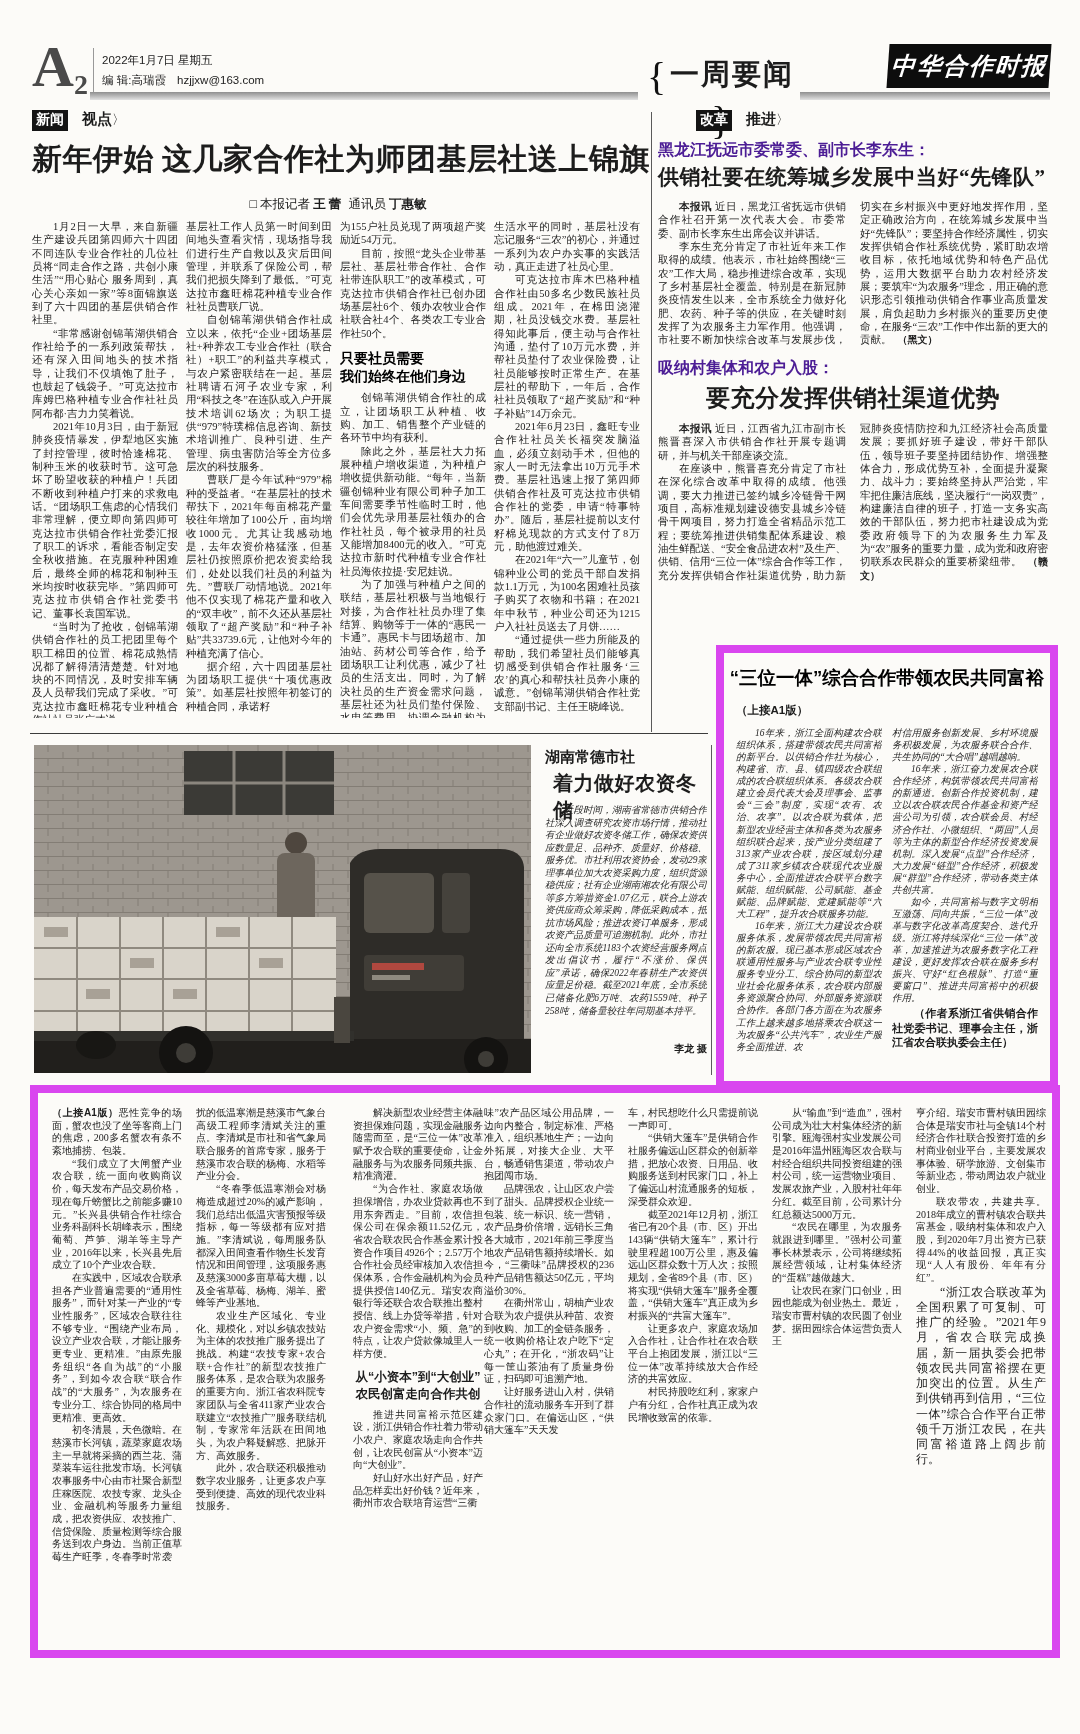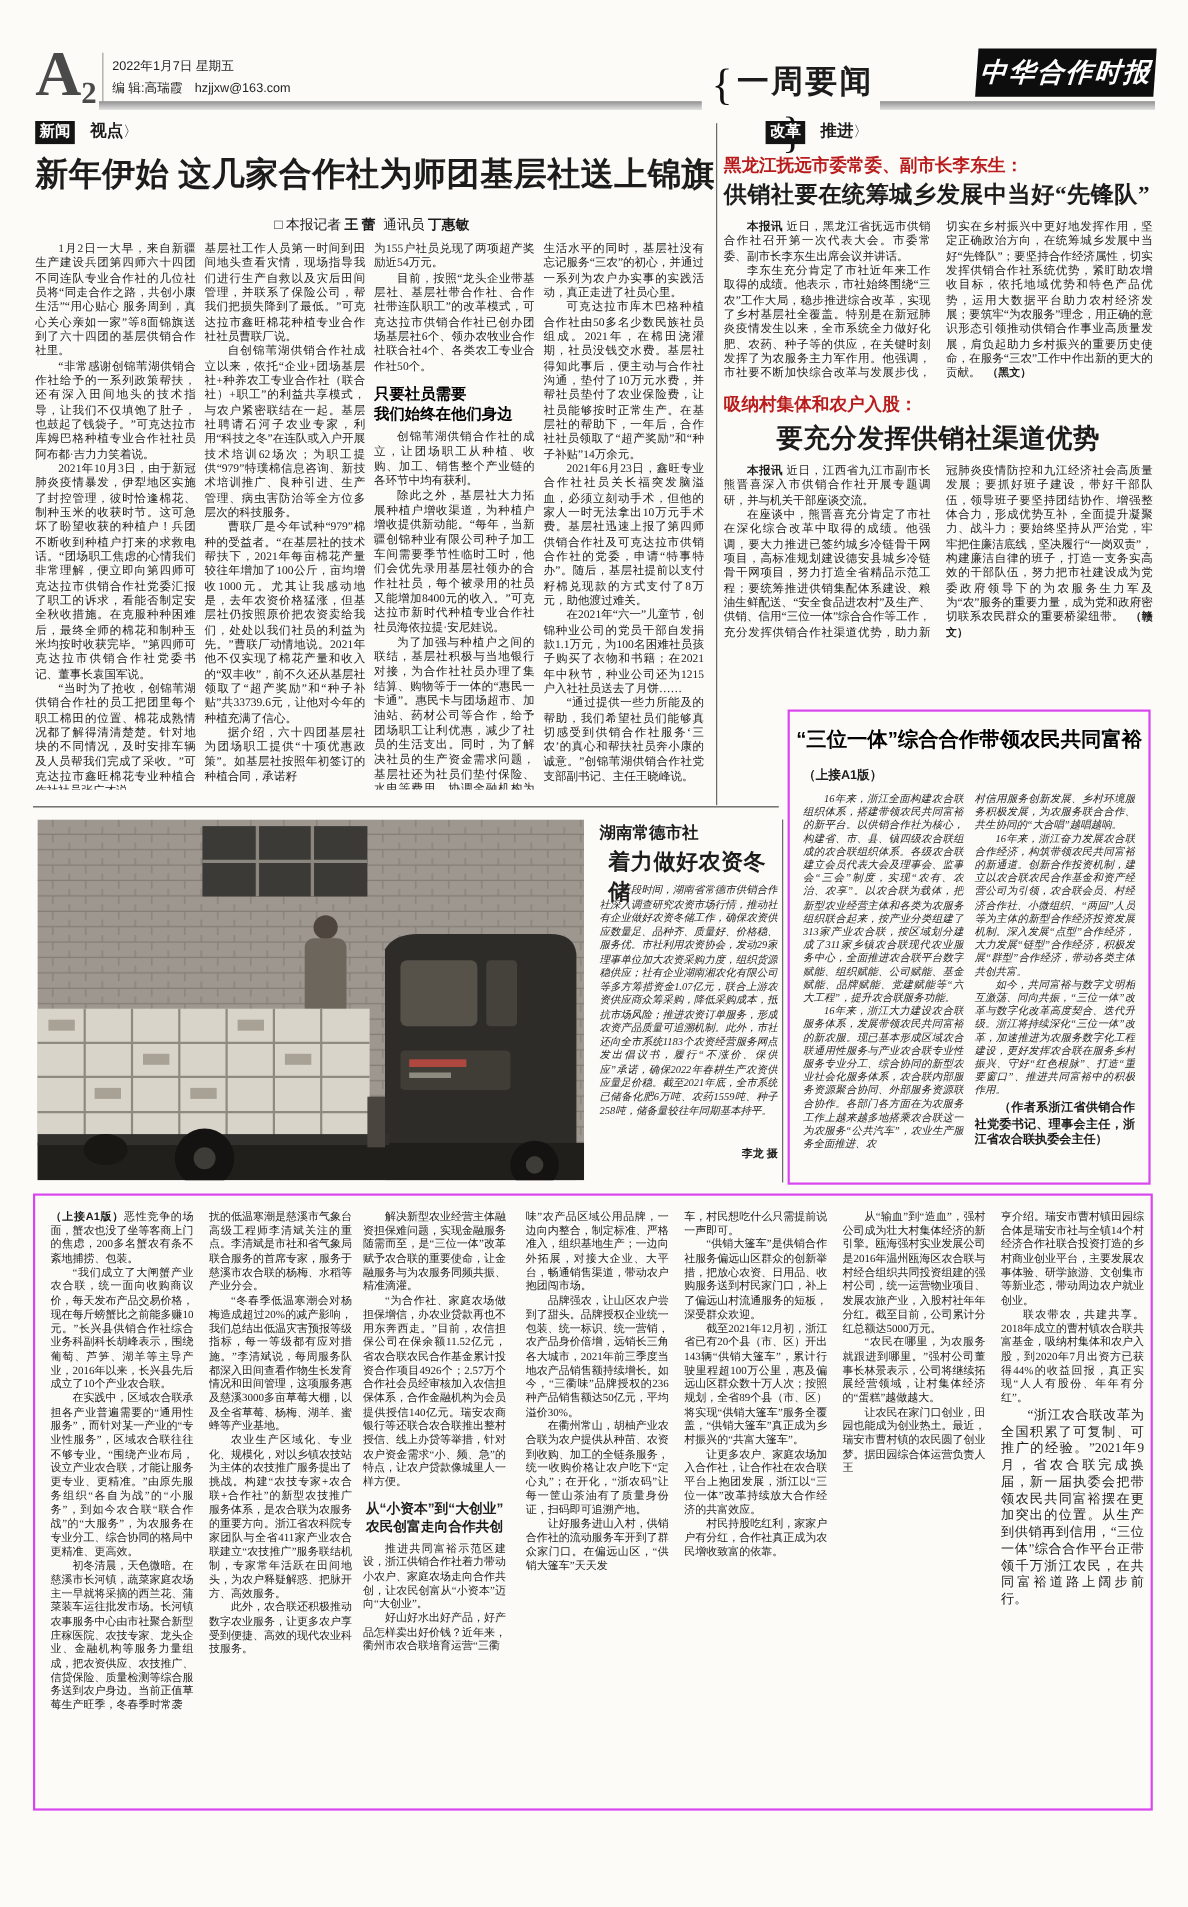--- a/index.html
+++ b/index.html
@@ -18,22 +18,22 @@
   .gbar{position:absolute;height:8px;background:linear-gradient(#8f8f8f,#e2e2e2);}
   .tagbox{display:inline-block;background:#141414;color:#fff;font-family:"Liberation Sans",sans-serif;
           font-weight:bold;font-size:14px;padding:1px 4px 2px;}
   .tagtxt{font-family:"Liberation Sans",sans-serif;font-weight:bold;font-size:15px;padding-left:14px;}
   .tagarrow{font-family:"Liberation Sans",sans-serif;font-size:13px;}
   .twocol{column-count:2;column-gap:14px;}
   .sig{font-weight:bold;font-family:"Liberation Sans",sans-serif;font-size:10px;padding-left:6px;}
   .ledetag{font-weight:bold;font-family:"Liberation Sans",sans-serif;}
   .vrule{position:absolute;width:1px;background:#5a5a5a;}
   .hrule{position:absolute;height:1px;background:#3c3c3c;}
-  .redbox{position:absolute;border:2px solid #d946ef;background:#fcfbf8;}
-  .kick{font-family:"Liberation Sans",sans-serif;font-weight:bold;color:#b91c1c;}
+  .redbox{position:absolute;border:8px solid #d946ef;background:#fcfbf8;}
+  .kick{font-family:"Liberation Sans",sans-serif;font-weight:bold;color:#4c1d95;}
   .bigserif{font-weight:bold;letter-spacing:.5px;}
   .credit{font-weight:bold;font-size:10px;text-align:right;font-family:"Liberation Sans",sans-serif;}
   .bsub{font-family:"Liberation Sans",sans-serif;font-weight:bold;font-size:12.5px;line-height:1.35;
         text-align:center;margin:8px 0 6px;}
   .bsub span{display:block;}
   .masthead{background:#0d0d0d;color:#fff;display:flex;align-items:center;justify-content:center;
             font-style:italic;font-weight:bold;letter-spacing:2px;transform:skewX(-4deg);}
   .brace{font-size:40px;font-weight:normal;line-height:1;position:relative;top:2px;color:#111;}
 </style>
 </head>
@@ -223,21 +223,21 @@
       <p class="b" style="font-size:10px;">初冬清晨，天色微暗。在慈溪市长河镇，蔬菜家庭农场主一早就将采摘的西兰花、蒲菜装车运往批发市场。长河镇农事服务中心由市社聚合新型庄稼医院、农技专家、龙头企业、金融机构等服务力量组成，把农资供应、农技推广、信贷保险、质量检测等综合服务送到农户身边。当前正值草莓生产旺季，冬春季时常袭</p>
     </div>
 
     <div class="colbox" style="left:158px;top:14px;width:130px;height:528px;">
       <p class="b cont" style="font-size:10px;">扰的低温寒潮是慈溪市气象台高级工程师李清斌关注的重点。李清斌是市社和省气象局联合服务的首席专家，服务于慈溪市农合联的杨梅、水稻等产业分会。</p>
       <p class="b" style="font-size:10px;">“冬春季低温寒潮会对杨梅造成超过20%的减产影响，我们总结出低温灾害预报等级指标，每一等级都有应对措施。”李清斌说，每周服务队都深入田间查看作物生长发育情况和田间管理，这项服务惠及慈溪3000多亩草莓大棚，以及全省草莓、杨梅、湖羊、蜜蜂等产业基地。</p>
       <p class="b" style="font-size:10px;">农业生产区域化、专业化、规模化，对以乡镇农技站为主体的农技推广服务提出了挑战。构建“农技专家+农合联+合作社”的新型农技推广服务体系，是农合联为农服务的重要方向。浙江省农科院专家团队与全省411家产业农合联建立“农技推广”服务联结机制，专家常年活跃在田间地头，为农户释疑解惑、把脉开方、高效服务。</p>
       <p class="b" style="font-size:10px;">此外，农合联还积极推动数字农业服务，让更多农户享受到便捷、高效的现代农业科技服务。</p>
     </div>
 
-    <div class="colbox" style="left:298px;top:14px;width:130px;height:528px;">
+    <div class="colbox" style="left:315px;top:14px;width:130px;height:528px;">
       <p class="b" style="font-size:10px;">解决新型农业经营主体融资担保难问题，实现金融服务随需而至，是“三位一体”改革赋予农合联的重要使命，让金融服务与为农服务同频共振、精准滴灌。</p>
       <p class="b" style="font-size:10px;">“为合作社、家庭农场做担保增信，办农业贷款再也不用东奔西走。”目前，农信担保公司在保余额11.52亿元，省农合联农民合作基金累计投资合作项目4926个；2.57万个合作社会员经审核加入农信担保体系，合作金融机构为会员提供授信140亿元。瑞安农商银行等还联合农合联推出整村授信、线上办贷等举措，针对农户资金需求“小、频、急”的特点，让农户贷款像城里人一样方便。</p>
       <h3 class="bsub">
         <span>从“小资本”到“大创业”</span>
         <span>农民创富走向合作共创</span>
       </h3>
       <p class="b" style="font-size:10px;">推进共同富裕示范区建设，浙江供销合作社着力带动小农户、家庭农场走向合作共创，让农民创富从“小资本”迈向“大创业”。</p>
       <p class="b" style="font-size:10px;">好山好水出好产品，好产品怎样卖出好价钱？近年来，衢州市农合联培育运营“三衢</p>
     </div>
 

